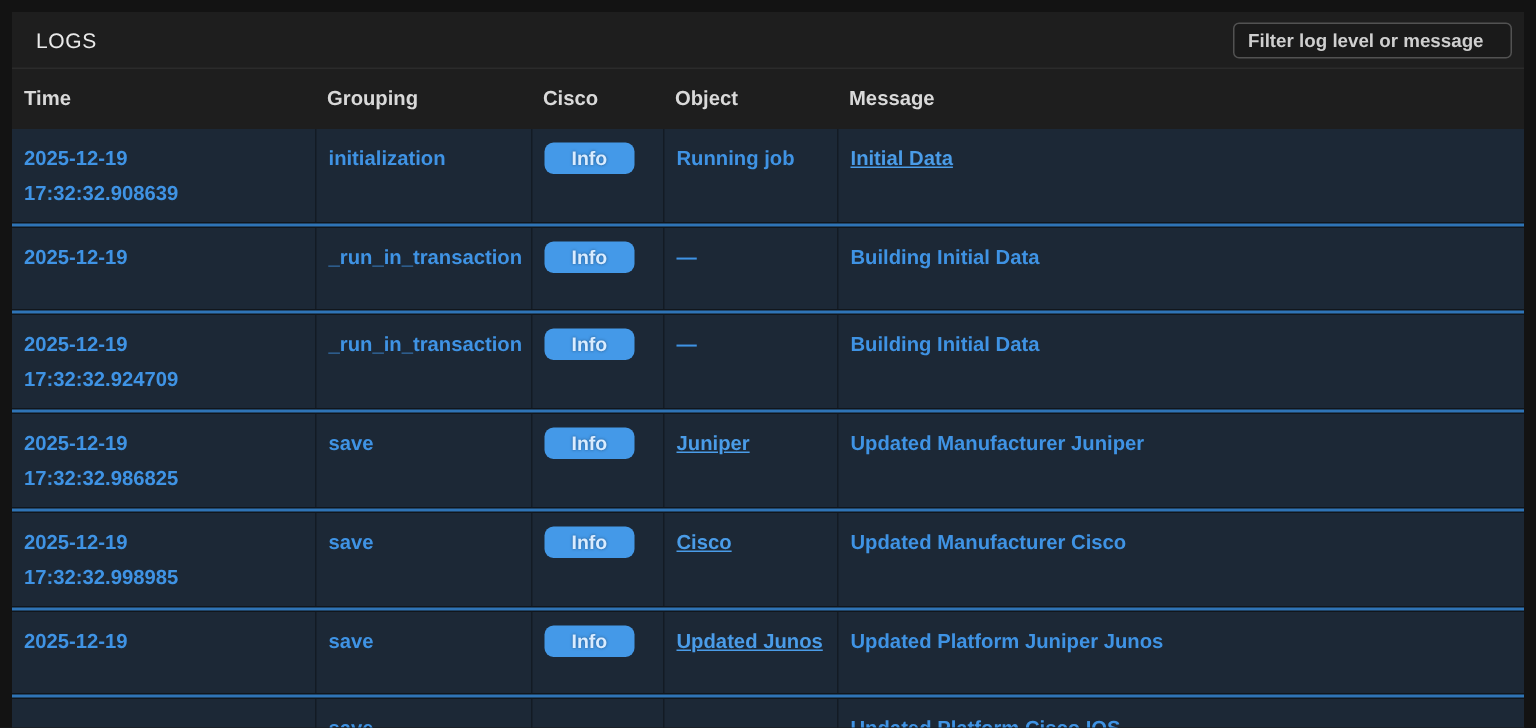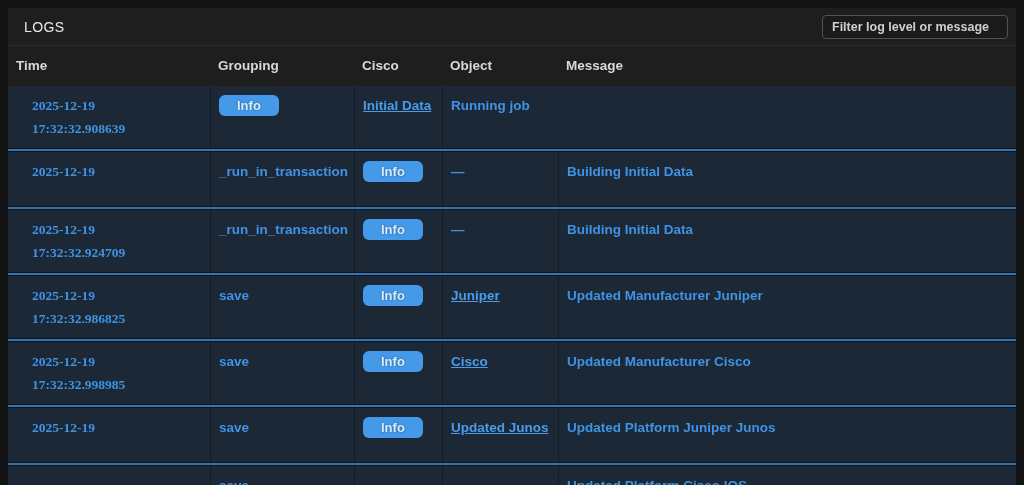--- a/index.html
+++ b/index.html
@@ -36,21 +36,21 @@
   .thead{height:40px;background:var(--panel-bg);}
   .hcell{
     padding:12px 8px 0 8px;color:var(--header-text);
     font-weight:bold;font-size:13.5px;white-space:nowrap;
   }
   .row{background:var(--row-bg);min-height:54px;}
   .cell{
     padding:8px 8px 8px 8px;color:var(--text-blue);font-size:13.5px;font-weight:bold;
     line-height:23px;border-left:1px solid rgba(0,0,0,.32);white-space:nowrap;overflow:hidden;
   }
-  .cell:first-child{border-left:none;padding-left:24px;font-family:Liberation Serif, serif;}
+  .cell:first-child{border-left:none;padding-left:8px;}
   .cell.time div{line-height:23px;}
   .sep{
     height:4px;background:var(--separator-blue);
     border-top:1px solid #11161c;border-bottom:1px solid #11161c;
   }
   .badge{
     display:inline-block;background:var(--badge-bg);color:var(--badge-text);
     border-radius:6px;padding:0 18px;font-size:13px;font-weight:bold;line-height:21px;
     text-shadow:0 0 2px rgba(10,30,55,.55);vertical-align:top;margin-top:1px;
   }
@@ -75,27 +75,28 @@
   </div>
 
   <div id="rows">
   <div class="row-wrap">
 
     <div class="grid row">
       <div class="cell time">
         <div>2025-12-19</div>
         <div>17:32:32.908639</div>
       </div>
-      <div class="cell">
-        <span class="badge">Info</span>
-      </div>
+      <div class="cell">initialization</div>
+      <div class="cell">
+        <span class="badge">Info</span>
+      </div>
+      <div class="cell">Running job</div>
       <div class="cell">
         <a class="objlink" href="#">Initial Data</a>
       </div>
-      <div class="cell">Running job</div>
     </div>
   </div>
 
   <div class="row-wrap">
     <div class="sep"></div>
     <div class="grid row">
       <div class="cell time">
         <div>2025-12-19</div>
       </div>
       <div class="cell">_run_in_transaction</div>

